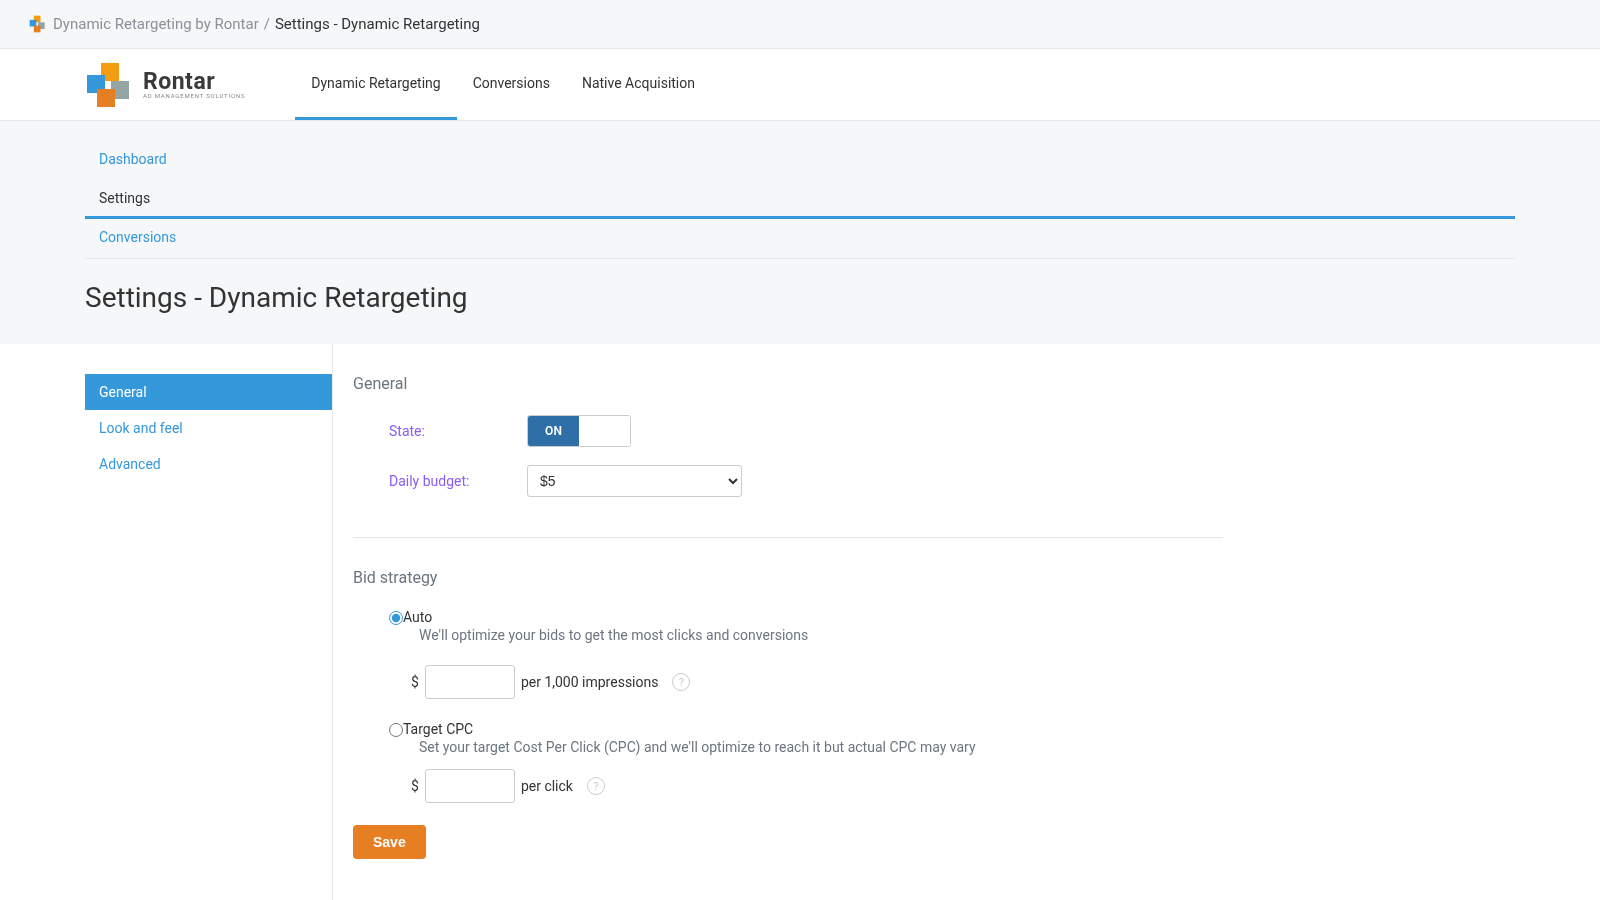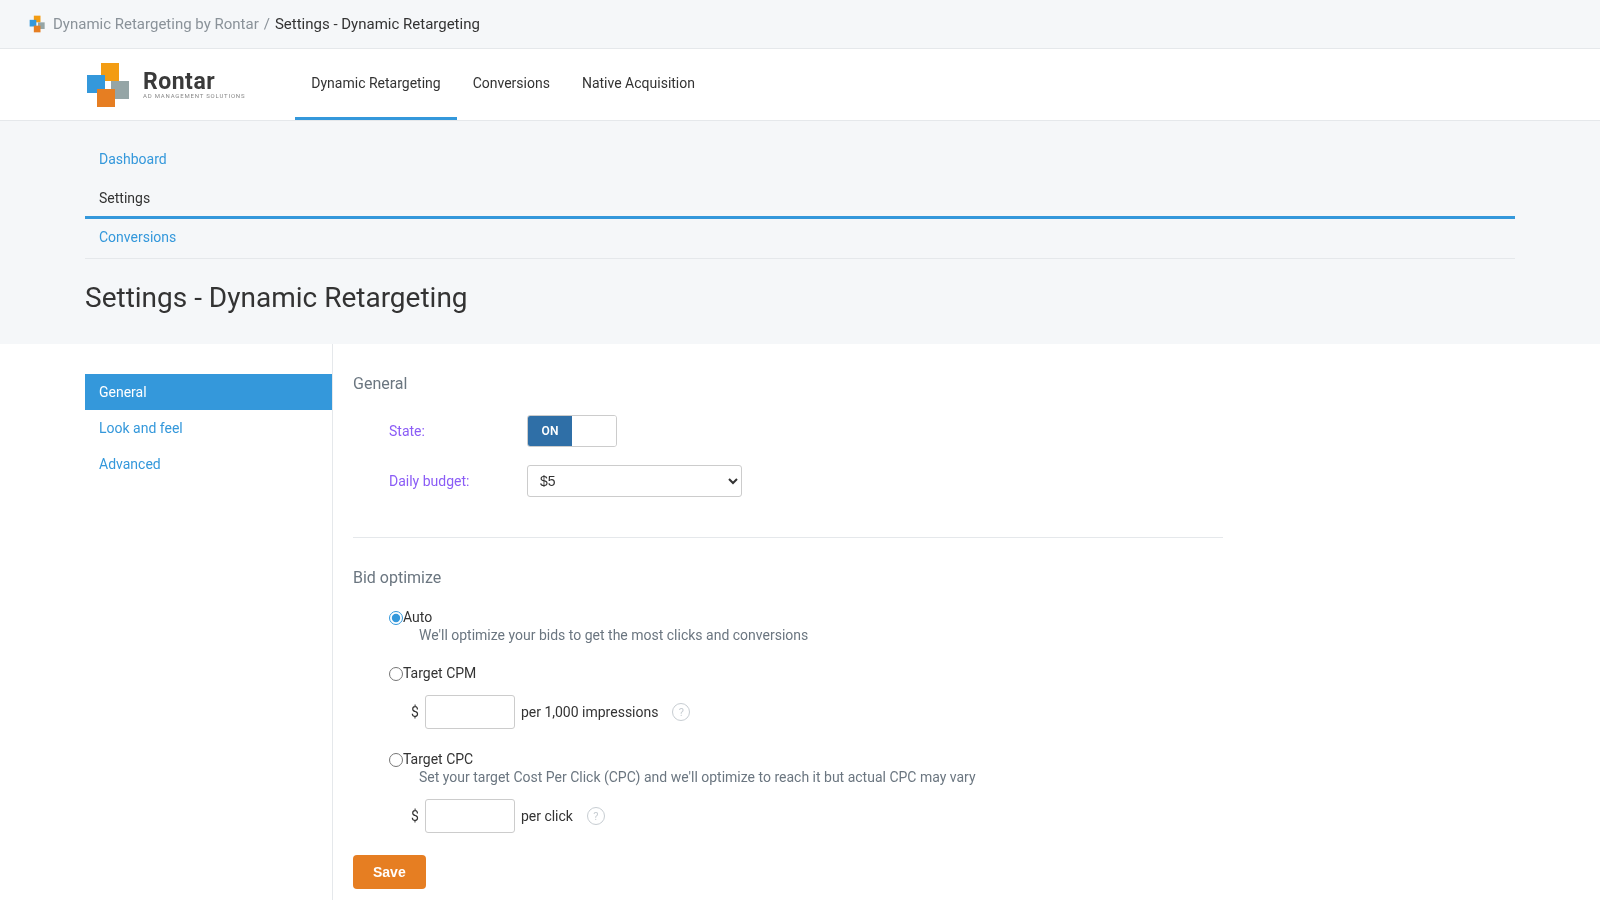--- a/index.html
+++ b/index.html
@@ -30,21 +30,21 @@
     .content-area { background: #fff; display: flex; min-height: 650px; }
     .sidebar { width: 248px; border-right: 1px solid #e5e8eb; padding-top: 30px; margin-left: 85px; }
     .sidebar-item { padding: 10px 14px; cursor: pointer; color: #3498db; font-size: 14px; }
     .sidebar-item.active { background: #3498db; color: #fff; }
     
     .main-panel { flex: 1; padding: 30px 20px 30px 20px; max-width: 910px; }
     .section-heading { font-size: 16px; color: #6b7680; font-weight: 400; margin-bottom: 22px; }
     .form-row { display: flex; align-items: center; margin-bottom: 18px; padding-left: 36px; }
     .form-label { width: 138px; color: #8b5cf6; font-size: 14px; }
     
-    .toggle { display: flex; border: 1px solid #ccc; border-radius: 3px; overflow: hidden; width: 90px; height: 32px; text-align: center; }
+    .toggle { display: flex; border: 1px solid #ccc; border-radius: 3px; overflow: hidden; width: 104px; height: 32px; text-align: center; }
     .toggle-half { flex: 1; display: flex; align-items: center; justify-content: center; font-size: 12px; font-weight: 600; cursor: pointer; }
     .toggle-half.on { background: #2f6fa7; color: #fff; }
     .toggle-half.off { background: #fff; color: #333; }
     
     .select-input { width: 215px; height: 32px; padding: 4px 8px; border: 1px solid #ccc; border-radius: 3px; background: #fff; font-size: 14px; color: #333; }
     
     .divider { border: none; border-top: 1px solid #e5e8eb; margin: 40px 0 30px; }
     
     .radio-block { padding-left: 36px; margin-bottom: 22px; }
     .radio-row { display: flex; align-items: flex-end; gap: 0; }
@@ -127,35 +127,31 @@
 
     <div class="form-row">
       <div class="form-label">Daily budget:</div>
       <select class="select-input">
         <option>$5</option>
       </select>
     </div>
 
     <hr class="divider">
 
-    <div class="section-heading">Bid optimize</div>
+    <div class="section-heading">Bid strategy</div>
 
     <div class="radio-block">
       <div class="radio-row">
         <input type="radio" name="bid" class="radio-ctl" checked="" style="">
         <span class="radio-title">Auto</span>
       </div>
       <div class="radio-desc">We'll optimize your bids to get the most clicks and conversions</div>
     </div>
 
     <div class="radio-block">
-      <div class="radio-row">
-        <input type="radio" name="bid" class="radio-ctl" style="">
-        <span class="radio-title">Target CPM</span>
-      </div>
       <div class="radio-extra">
         <span>$</span>
         <input type="text" value="" style="">
         <span>per 1,000 impressions</span>
         <span class="help-circle">?</span>
       </div>
     </div>
 
     <div class="radio-block">
       <div class="radio-row">

